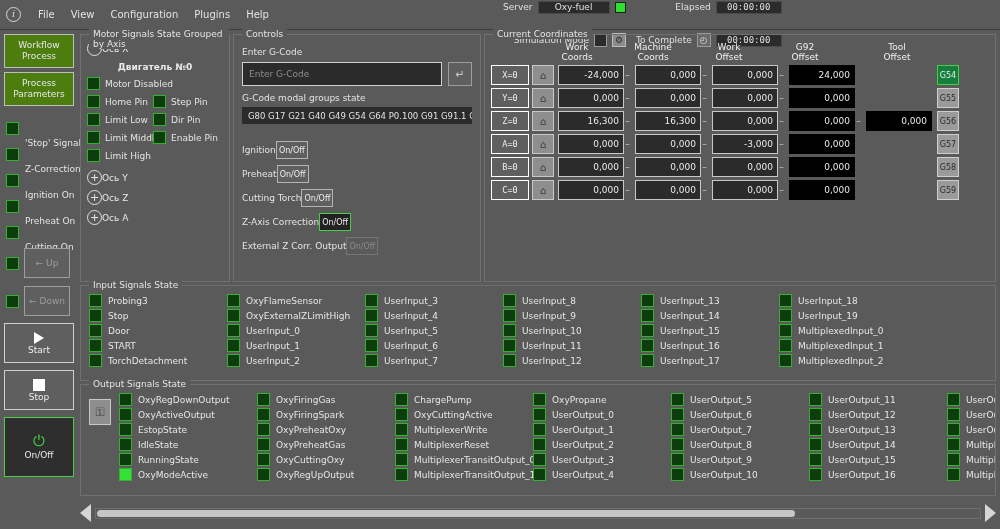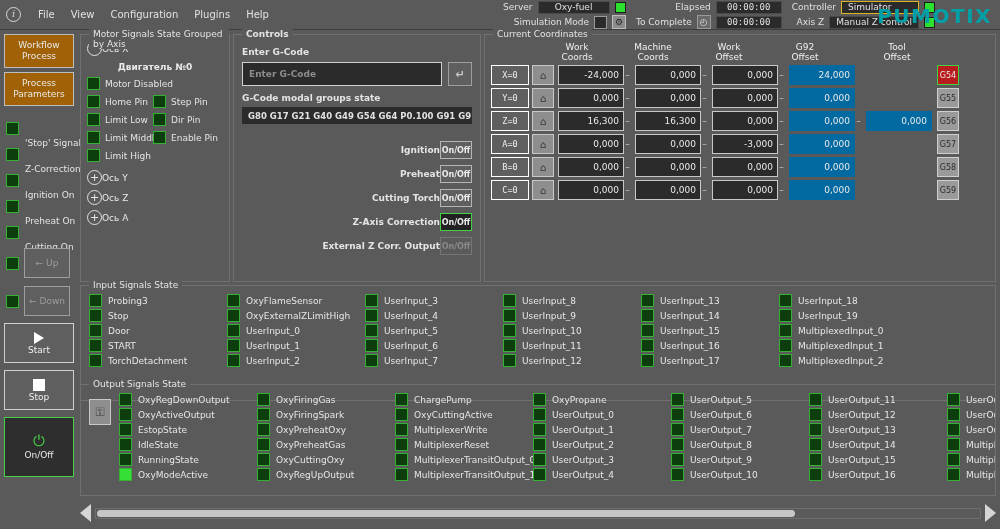--- a/index.html
+++ b/index.html
@@ -14,40 +14,40 @@
   .app { position: relative; width: 1000px; height: 529px; background: #5a5a5a; }
 
   
   .topbar { position: absolute; left:0; top:0; width:1000px; height:30px; background:#5a5a5a; border-bottom:1px solid #3d3d3d; }
   .menu { position:absolute; left:6px; top:2px; display:flex; align-items:center; gap:0px; height:24px; }
   .info-icon { width:15px; height:15px; border:1.4px solid #d8d8d8; border-radius:50%; color:#d8d8d8;
     font-size:10px; line-height:12px; text-align:center; font-family:"DejaVu Serif",serif; font-style:italic; margin-right:9px; }
   .menu-item { padding:3px 8px; font-size:10px; color:#e2e2e2; cursor:default; }
 
   .status-grid { position:absolute; left:498px; top:1px; display:flex; gap:0; }
-  .st-col { display:flex; flex-direction:column; gap:3px; padding:0 5px; }
+  .st-col { display:flex; flex-direction:column; gap:21px; padding:0 5px; }
   .st-row { display:flex; align-items:center; gap:5px; height:12px; }
   .st-lab { font-size:9px; color:#e0e0e0; text-align:right; white-space:nowrap; }
   .st-val { background:#2b2b2b; color:#e0e0e0; font-size:9px; padding:1px 6px; height:13px;
     display:flex; align-items:center; min-width:60px; border:1px solid #4a4a4a;}
   .st-val.center { justify-content:center; }
   .st-val.mono { font-family:"DejaVu Sans Mono","Liberation Mono",monospace; letter-spacing:0px; }
   .st-val.hl { border:1px solid #d9b320; }
   .led { width:11px; height:11px; background:#2ee02e; border:1px solid #1d1d1d; flex:none; }
   .sq-btn { width:13px; height:13px; background:#2b2b2b; border:1px solid #9a9a9a; }
   .gear-btn { width:14px; height:14px; background:#8b8b8b; border:1px solid #bdbdbd; display:flex;
     align-items:center; justify-content:center; color:#2b2b2b; font-size:9px; line-height:9px;}
   .clock-btn { width:14px; height:14px; background:#6a6a6a; border:1px solid #9a9a9a; display:flex;
     align-items:center; justify-content:center; color:#ddd; font-size:9px; line-height:9px;}
   .logo { position:absolute; right:8px; top:4px; font-size:20px; font-weight:bold; letter-spacing:1.5px;
     color:#00a0a8; font-family:"DejaVu Sans","Liberation Sans",sans-serif; }
 
   
   .sidebar { position:absolute; left:0; top:30px; width:78px; height:499px; background:#5a5a5a; }
-  .tabbtn { margin:4px 4px 0 4px; height:34px; background:#a16207; border:1px solid #bdbdbd;
+  .tabbtn { margin:4px 4px 0 4px; height:34px; background:#4d7c0f; border:1px solid #bdbdbd;
     display:flex; align-items:center; justify-content:center; text-align:center; font-size:9px;
     color:#e8e8e8; line-height:11px; }
   .tabbtn.active { background:#5f5f5f; border:1px solid #e0e0e0; }
   .side-chk { display:flex; align-items:center; gap:6px; margin:10px 0 0 6px; height:16px; }
   .chk { width:13px; height:13px; background:#0d3d0d; border:1.3px solid #35b035; flex:none; }
   .chk.on { background:#35e035; }
   .side-chk span { font-size:9px; color:#e4e4e4; white-space:nowrap;margin-top:30px; }
   .jogwrap { display:flex; align-items:center; gap:5px; margin:8px 0 0 6px; }
   .jogbtn { width:46px; height:30px; background:#5f5f5f; border:1px solid #9d9d9d; color:#9d9d9d;
     font-size:9px; display:flex; align-items:center; justify-content:center; gap:3px; }
@@ -69,56 +69,56 @@
   .axhdr { display:flex; align-items:center; margin:6px 0 0 6px; }
   .circ { width:15px;height:15px;border:1.4px solid #e0e0e0;border-radius:50%;display:flex;
     align-items:center;justify-content:center;font-size:11px;line-height:11px;color:#e8e8e8;flex:none; }
   .axname { flex:1; text-align:left; font-size:9px; color:#e8e8e8; padding-right:12px; }
   .motname { text-align:center; font-size:9px; color:#eaeaea; margin-top:6px; font-weight:bold; }
   .pinrow { display:flex; margin-top:5px; padding-left:6px;align-items:flex-end; }
   .pincell { display:flex; align-items:center; gap:5px; width:66px; }
   .pincell span { font-size:9px; color:#e4e4e4; white-space:nowrap; }
 
   
-  #ctrlPanel { left:233px; top:34px; width:248px; height:248px;font-weight:bold; }
+  #ctrlPanel { left:233px; top:34px; width:248px; height:248px; }
   .lbl { font-size:9px; color:#e4e4e4; }
   .gcode-row { display:flex; gap:6px; align-items:center; margin:5px 8px 0 8px; }
   .gcode-input { flex:1; height:24px; background:#2b2b2b; border:1px solid #cfcfcf; color:#8d8d8d;
     font-size:9px; padding:0 6px; display:flex; align-items:center; }
   .gcode-go { width:24px;height:24px;background:#5f5f5f;border:1px solid #9d9d9d;color:#c8c8c8;
     display:flex;align-items:center;justify-content:center;font-size:11px; }
   .modal-box { margin:4px 8px 0 8px; height:17px; background:#2b2b2b; color:#e2e2e2; font-size:8.5px;
     display:flex; align-items:center; padding:0 6px; white-space:nowrap; overflow:hidden; }
-  .tgl-row { display:flex; align-items:center; justify-content:flex-end; margin:0 8px; height:24px; }
+  .tgl-row { display:flex; align-items:center; justify-content:flex-start; margin:0 8px; height:24px; }
   .tgl-btn { width:32px;height:18px;background:#5f5f5f;border:1px solid #b5b5b5;font-size:8px;
     color:#ececec;display:flex;align-items:center;justify-content:center; }
   .tgl-btn.active { background:#222; border:1px solid #45d045; }
   .tgl-btn.disabled { background:#5a5a5a; border:1px solid #757575; color:#8a8a8a; }
 
   
   #coordPanel { left:484px; top:34px; width:512px; height:248px; }
   .chdr { display:flex; margin:7px 0 0 0; padding-left:54px; }
   .chdr div { width:76px; text-align:center; font-size:9px; color:#f0f0f0; line-height:10px; margin-right:0px; }
   .crow { display:flex; align-items:center; margin:3px 0 0 6px; }
   .axbtn { width:38px;height:20px;background:#5f5f5f;border:1px solid #ffffff;font-size:8.5px;
     color:#f0f0f0;display:flex;align-items:center;justify-content:center;font-family:"DejaVu Sans Mono",monospace; }
   .homebtn { width:22px;height:20px;background:#8e8e8e;border:1px solid #c8c8c8;margin-left:3px;
     display:flex;align-items:center;justify-content:center;color:#3a3a3a;font-size:10px; }
   .numc { width:66px;height:20px;background:#2b2b2b;border:1px solid #c8c8c8;color:#eaeaea;
     font-size:9px;display:flex;align-items:center;justify-content:flex-end;padding-right:4px;
     font-family:"DejaVu Sans",sans-serif; margin-left:4px; }
-  .numc.noborder { border:1px solid transparent; background:#0369a1; }
+  .numc.noborder { border:1px solid transparent; background:#000000; }
   .numc.blank { background:transparent; border:1px solid transparent; }
   .dash { width:7px; text-align:center; font-size:9px; color:#cfcfcf; }
   .gbtn { width:22px;height:20px;background:#9a9a9a;border:1px solid #cfcfcf;font-size:8px;color:#2c2c2c;
     display:flex;align-items:center;justify-content:center;margin-left:5px; }
-  .gbtn.sel { background:#b91c1c;color:#e8e8e8;border:1.4px solid #45d045; }
+  .gbtn.sel { background:#15803d;color:#e8e8e8;border:1.4px solid #45d045; }
 
   
-  #inPanel { left:80px; top:285px; width:916px; height:116px; }
+  #inPanel { left:80px; top:285px; width:916px; height:96px; }
   #outPanel { left:80px; top:384px; width:916px; height:112px; }
   .sig-area { position:absolute; left:0; top:7px; width:100%; height:calc(100% - 8px); overflow:hidden; }
   .sig-cols { display:flex; padding-left:8px; }
   .sig-col { display:flex; flex-direction:column; width:138px; flex:none; }
   .sig { display:flex; align-items:center; gap:6px; height:15px; }
   .sig span { font-size:9px; color:#e6e6e6; white-space:nowrap; }
   .lockbtn { position:absolute; left:8px; top:14px; width:22px;height:26px;background:#8e8e8e;
     border:1px solid #c8c8c8;display:flex;align-items:center;justify-content:center;color:#3a3a3a;font-size:12px; }
 
   
@@ -164,35 +164,22 @@
           <div class="st-lab" style="flex:1;text-align:right">Elapsed</div>
           <div class="st-val mono center" style="min-width:66px">00:00:00</div>
         </div>
         <div class="st-row">
           <div class="st-lab">To Complete</div>
           <div class="clock-btn">◴</div>
           <div class="st-val mono center" style="min-width:66px">00:00:00</div>
         </div>
       </div>
 
-      <div class="st-col">
-        <div class="st-row">
-          <div class="st-lab" style="flex:1;text-align:right">Controller</div>
-          <div class="st-val hl" style="min-width:78px">Simulator</div>
-          <div class="led"></div>
-        </div>
-        <div class="st-row">
-          <div class="st-lab" style="flex:1;text-align:right">Axis Z</div>
-          <div class="st-val" style="min-width:78px">Manual Z control</div>
-          <div class="led"></div>
-        </div>
-      </div>
-    </div>
-
-    <div class="logo">PUMOTIX</div>
+    </div>
+
   </div>
 
   <div class="vsep"></div>
 
   <div class="sidebar">
     <div class="tabbtn">
         <span style="white-space:pre-line">Workflow
 Process</span>
       </div>
     <div class="tabbtn">

